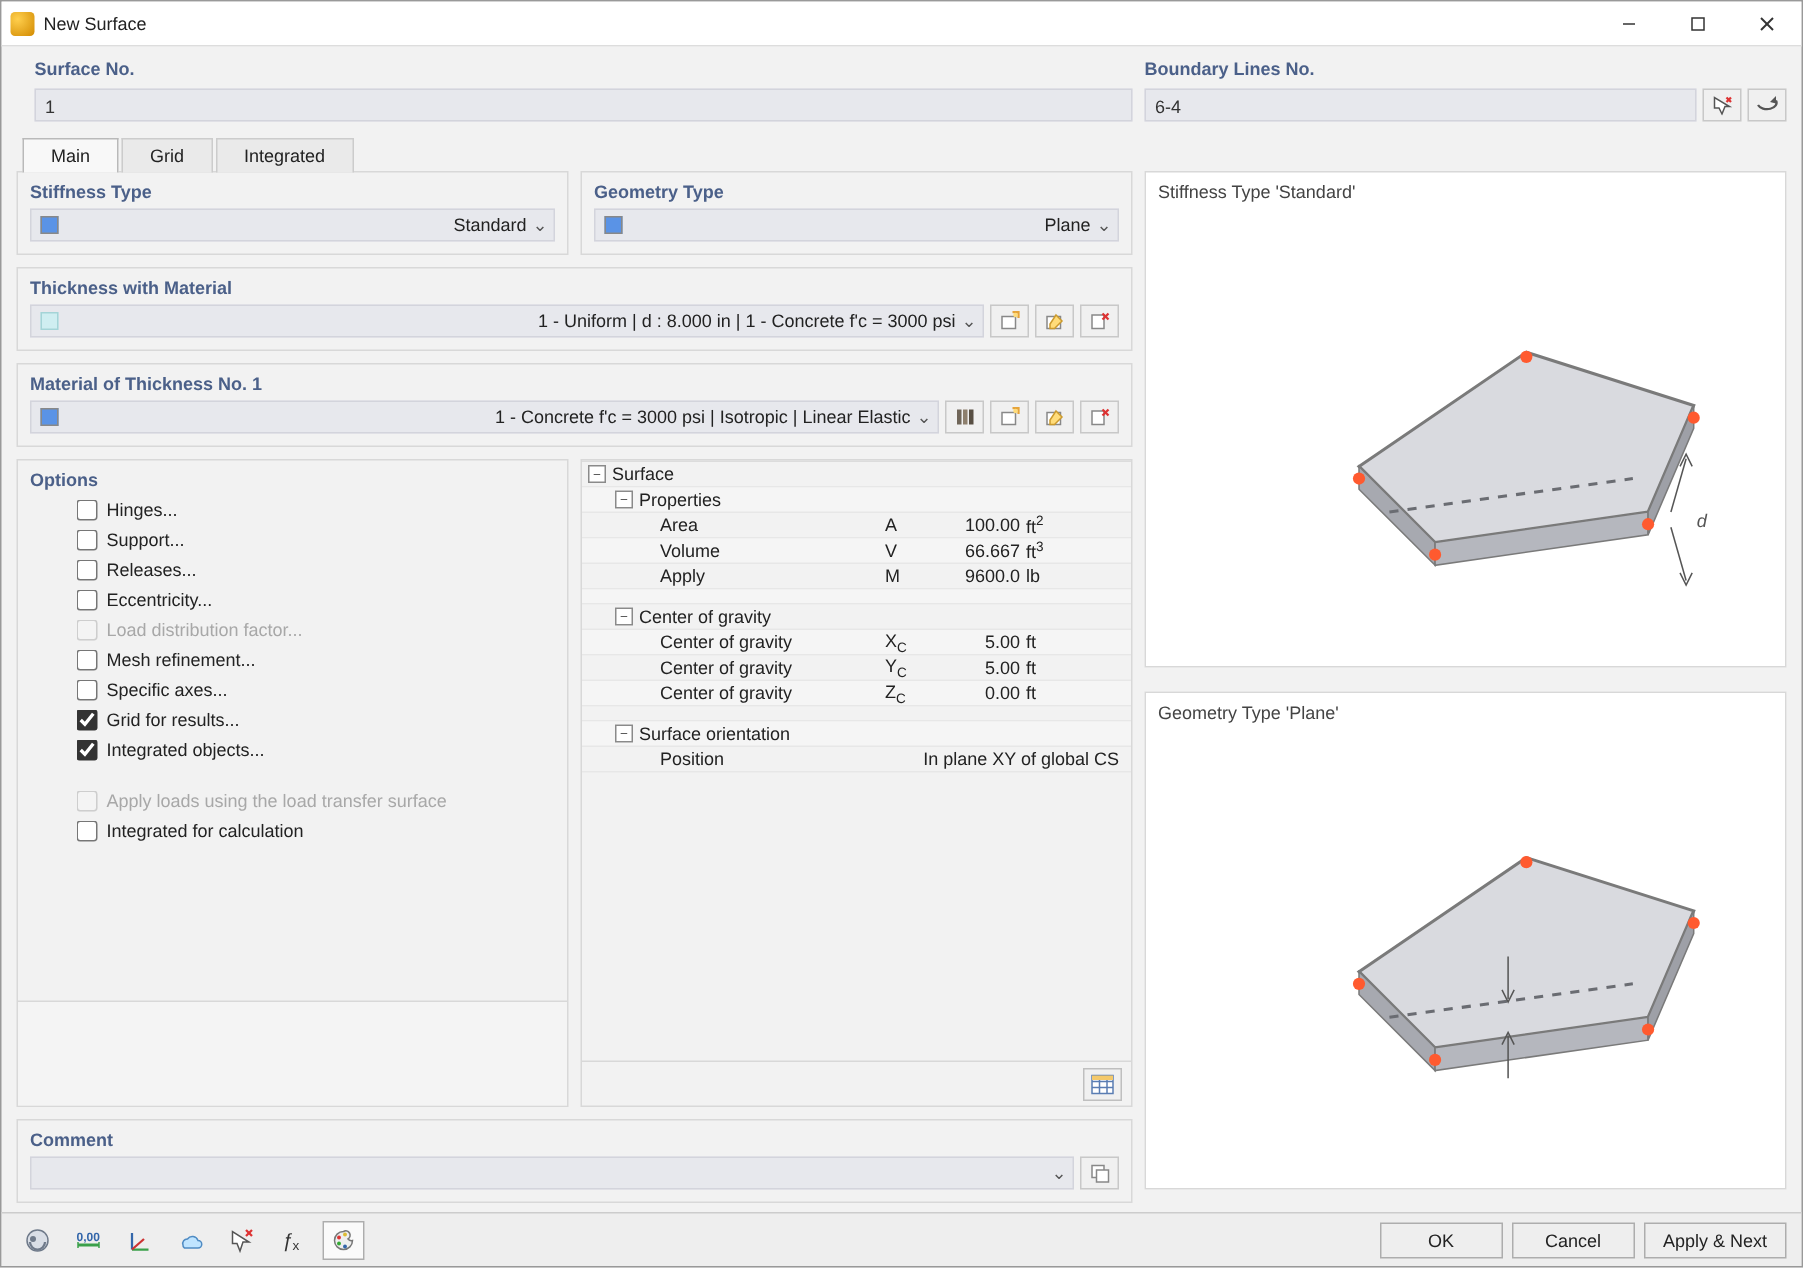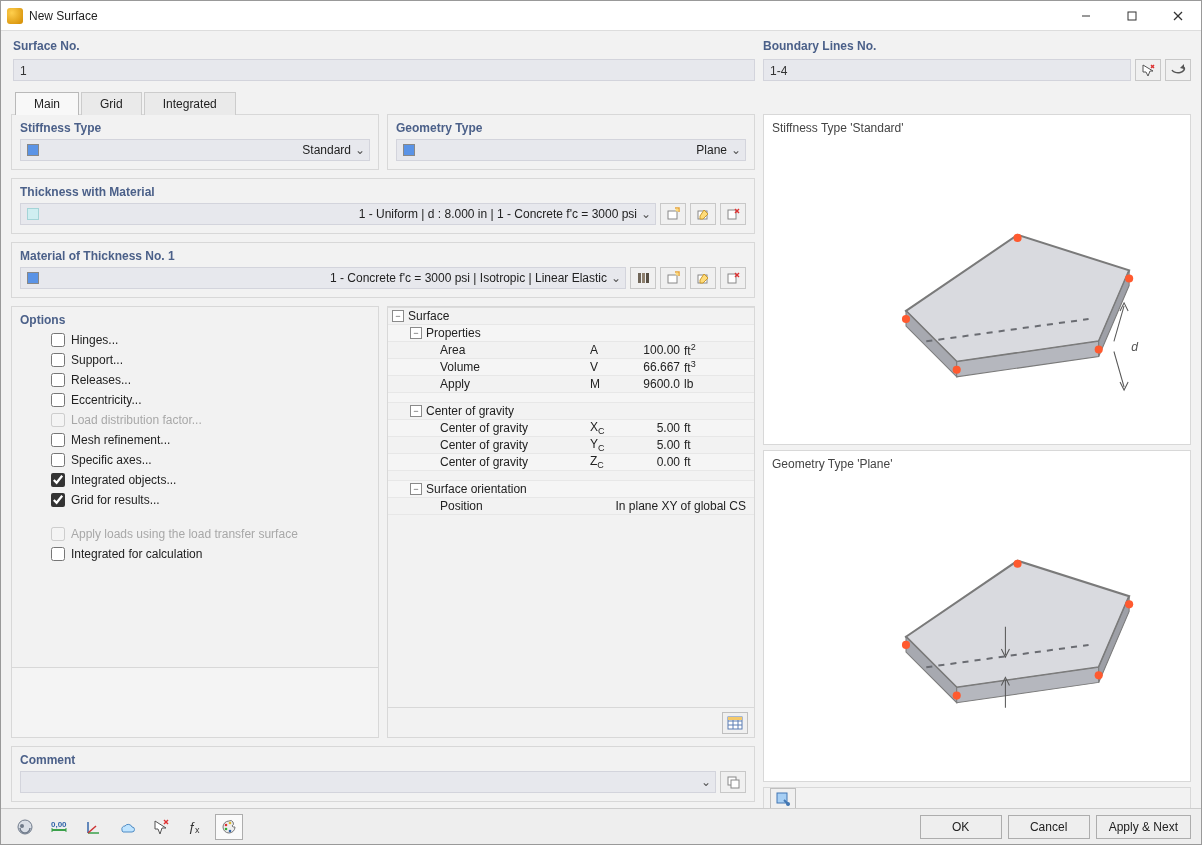--- a/index.html
+++ b/index.html
@@ -39,21 +39,21 @@
   }
   .titlebar .app-icon{
     width:16px;height:16px;margin-right:6px;
     background:radial-gradient(circle at 30% 30%,#ffcf4d,#d28a00);
     border-radius:3px;
   }
   .titlebar .title{flex:0 0 auto;}
   .titlebar .spacer{flex:1;}
   .win-btn{width:46px;height:30px;display:flex;align-items:center;justify-content:center;color:#333;}
   
-  .upper{display:flex;gap:8px;padding:8px 10px 0 12px;}
+  .upper{display:flex;gap:8px;padding:8px 10px 0 22px;}
   .field-block{flex:1;}
   .field-block.small{flex:0 0 428px;}
   .sec-label{color:var(--label-blue);font-weight:600;margin-bottom:6px;}
   .input-row{display:flex;gap:4px;align-items:center;}
   .flat-input{
     flex:1;height:22px;line-height:22px;background:var(--input-bg);
     border:1px solid #d3d4dc;padding:0 6px;color:#333;
   }
   .icon-btn{
     width:26px;height:22px;border:1px solid var(--border);background:var(--btn-bg);
@@ -65,21 +65,21 @@
     padding:4px 18px;border:1px solid #ccc;border-bottom:none;
     background:#eaeaea;margin-right:2px;
     position:relative;top:1px;
   }
   .tab.active{background:var(--tab-active);border-color:#b9b9b9;}
   
   .main{
     flex:1;display:flex;gap:8px;padding:0 10px 6px 10px;min-height:0;
   }
   .left-col{flex:0 0 744px;display:flex;flex-direction:column;gap:8px;min-height:0;}
-  .right-col{flex:1;display:flex;flex-direction:column;gap:5px;min-height:0;}
+  .right-col{flex:1;display:flex;flex-direction:column;gap:16px;min-height:0;}
   .panel{
     background:var(--panel-body);border:1px solid #d8d8d8;
   }
   .panel .panel-head{
     color:var(--label-blue);font-weight:600;padding:6px 8px 4px 8px;
   }
   
   .pair-row{display:flex;gap:8px;}
   .pair-row .panel{flex:1;}
   .combo{
@@ -171,21 +171,21 @@
 <div class="upper">
   <div class="field-block">
     <div class="sec-label">Surface No.</div>
     <div class="input-row">
       <div class="flat-input">1</div>
     </div>
   </div>
   <div class="field-block small">
     <div class="sec-label">Boundary Lines No.</div>
     <div class="input-row">
-      <div class="flat-input">1-4</div>
+      <div class="flat-input">6-4</div>
       <div class="icon-btn">
         <svg width="14" height="14">
             <path d="M2 2 L2 9 L5 9 L7 13 L9 8 L12 8 Z" fill="#fff" stroke="#555"></path>
             <line x1="10" y1="2" x2="13" y2="5" stroke="#d33" stroke-width="1.5"></line>
             <line x1="13" y1="2" x2="10" y2="5" stroke="#d33" stroke-width="1.5"></line>
           </svg>
       </div>
       <div class="icon-btn">
         <svg width="16" height="12">
             <path d="M14 3 A6 4 0 1 1 2 6" fill="none" stroke="#555" stroke-width="1.5"></path>
@@ -321,25 +321,25 @@
           <label class="check">
               <input type="checkbox" style="">
               <span>Mesh refinement...</span>
             </label>
           <label class="check">
               <input type="checkbox" style="">
               <span>Specific axes...</span>
             </label>
           <label class="check">
               <input type="checkbox" checked="" style="">
+              <span>Grid for results...</span>
+            </label>
+          <label class="check">
+              <input type="checkbox" checked="" style="">
               <span>Integrated objects...</span>
-            </label>
-          <label class="check">
-              <input type="checkbox" checked="" style="">
-              <span>Grid for results...</span>
             </label>
           <div style="height:8px"></div>
           <label class="check disabled">
               <input type="checkbox" disabled="" style="">
               <span>Apply loads using the load transfer surface</span>
             </label>
           <label class="check">
               <input type="checkbox" style="">
               <span>Integrated for calculation</span>
             </label>

